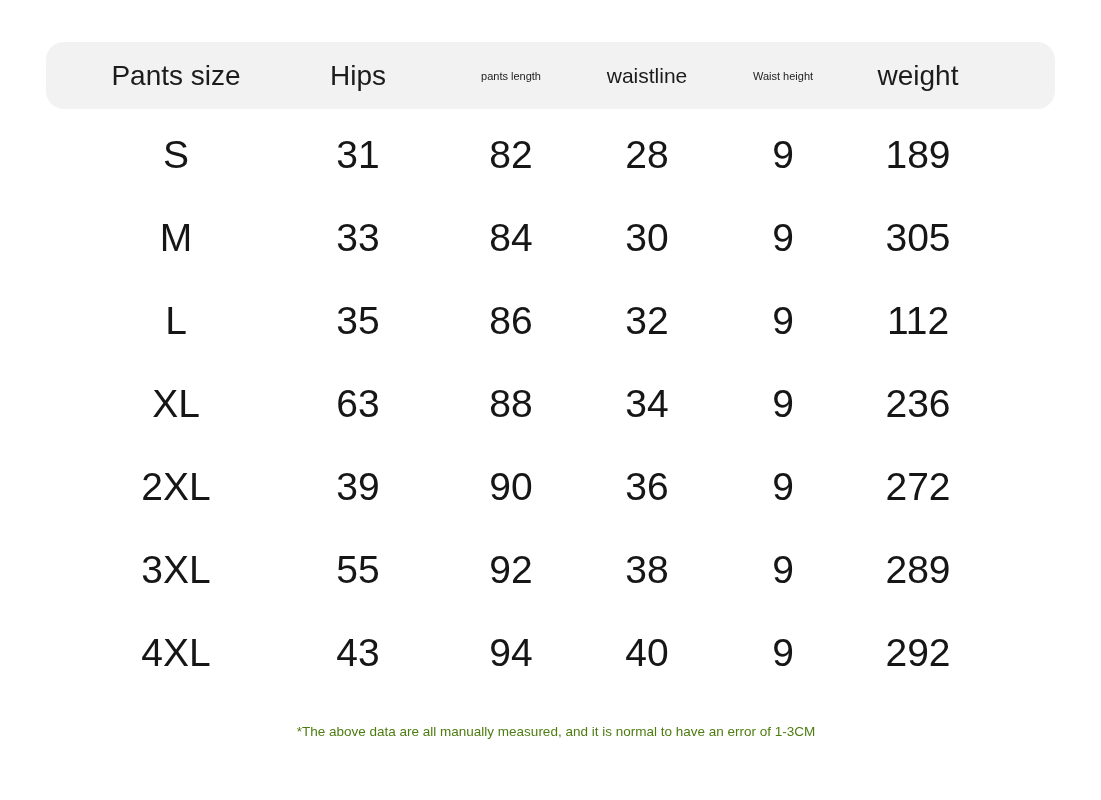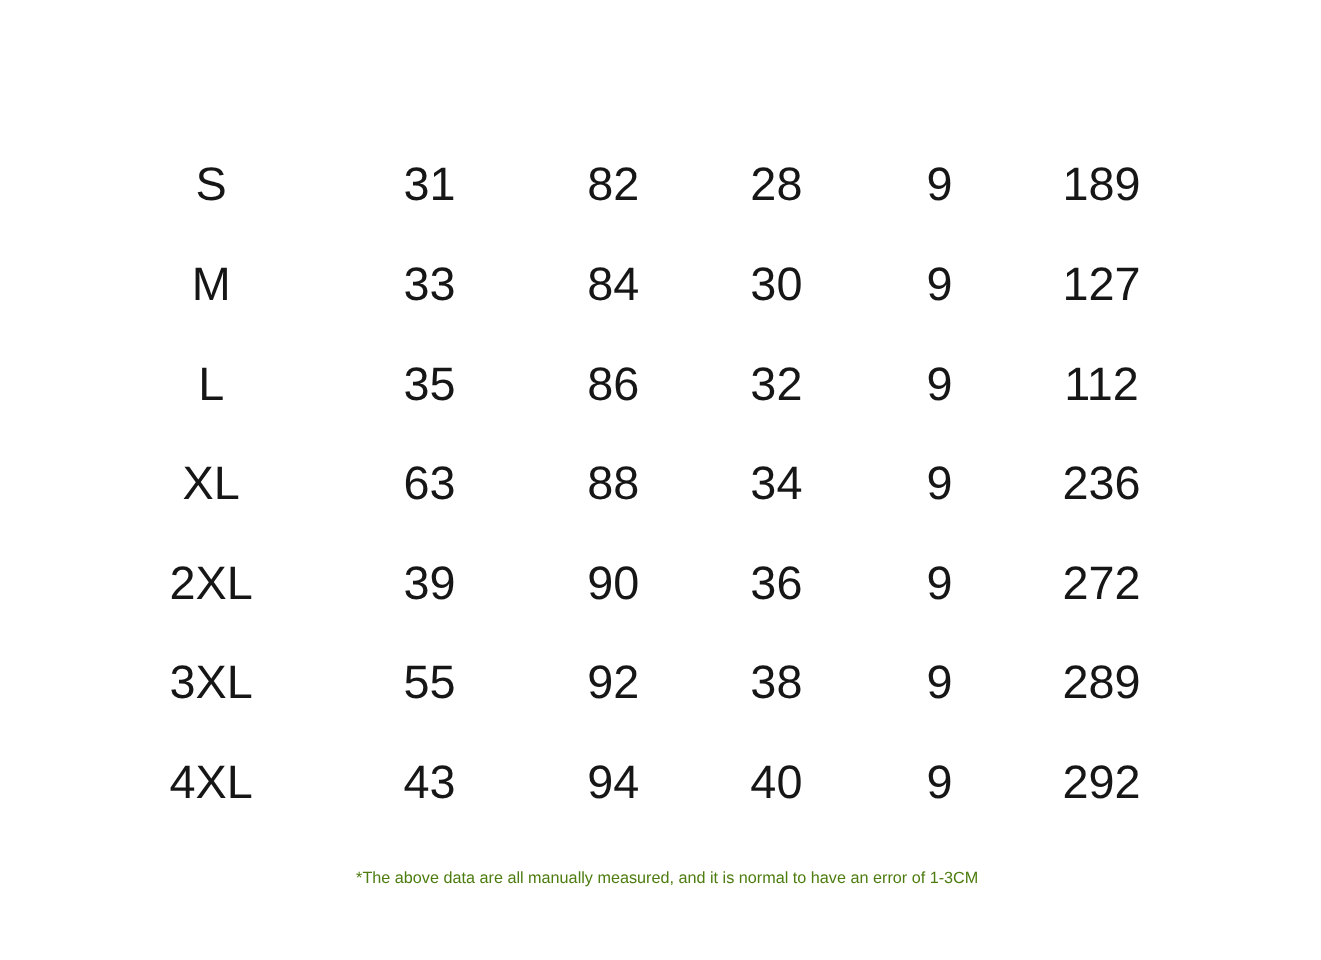--- a/index.html
+++ b/index.html
@@ -66,39 +66,47 @@
     font-size: 13.5px;
     color: #4d7c0f;
     white-space: nowrap;
   }
 </style>
 </head>
 <body>
 
 <div class="canvas">
 
+  <div class="header-band">
+    <div class="hcell lg col-0">Pants size</div>
+    <div class="hcell lg col-1">Hips</div>
+    <div class="hcell sm col-2">pants length</div>
+    <div class="hcell md col-3">waistline</div>
+    <div class="hcell sm col-4">Waist height</div>
+    <div class="hcell lg col-5">weight</div>
+  </div>
 
   <div class="table-body">
 
     <div class="trow">
       <div class="cell col-0">S</div>
       <div class="cell col-1">31</div>
       <div class="cell col-2">82</div>
       <div class="cell col-3">28</div>
       <div class="cell col-4">9</div>
       <div class="cell col-5">189</div>
     </div>
 
     <div class="trow">
       <div class="cell col-0">M</div>
       <div class="cell col-1">33</div>
       <div class="cell col-2">84</div>
       <div class="cell col-3">30</div>
       <div class="cell col-4">9</div>
-      <div class="cell col-5">127</div>
+      <div class="cell col-5">305</div>
     </div>
 
     <div class="trow">
       <div class="cell col-0">L</div>
       <div class="cell col-1">35</div>
       <div class="cell col-2">86</div>
       <div class="cell col-3">32</div>
       <div class="cell col-4">9</div>
       <div class="cell col-5">112</div>
     </div>

